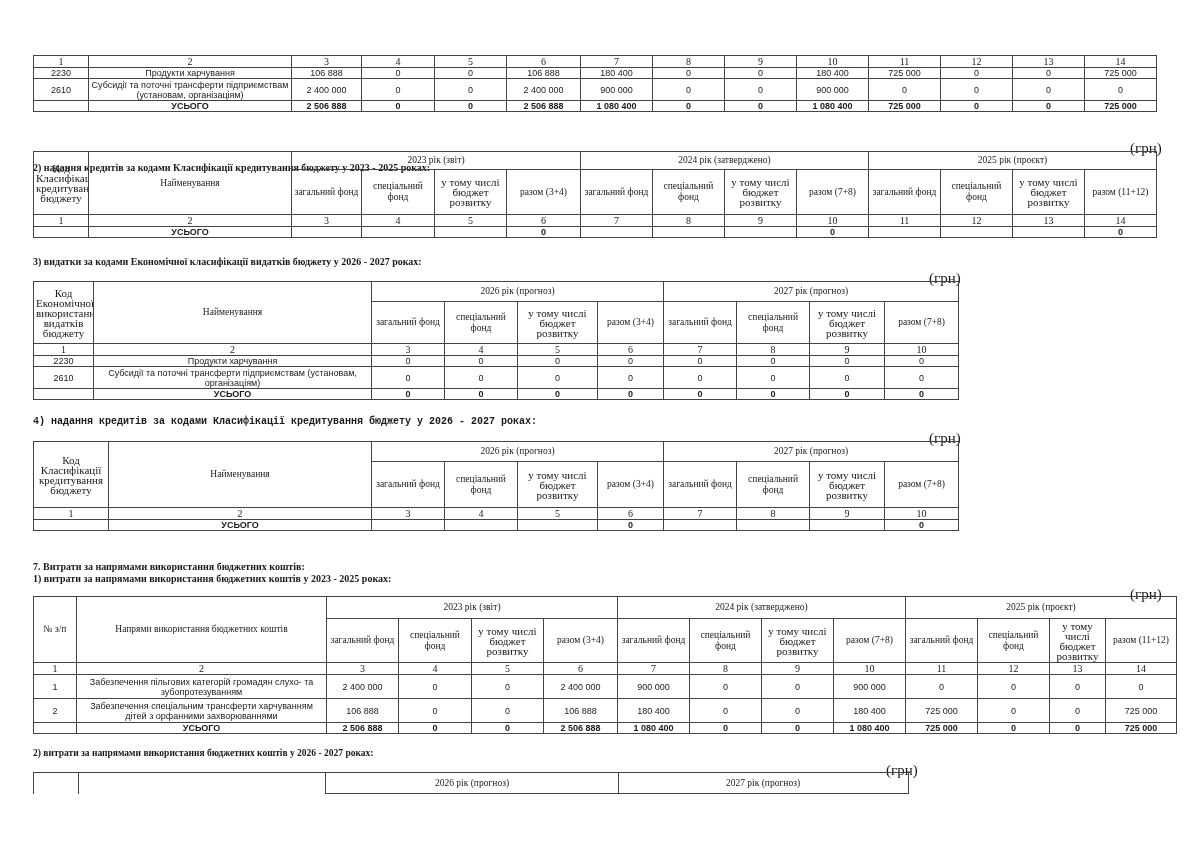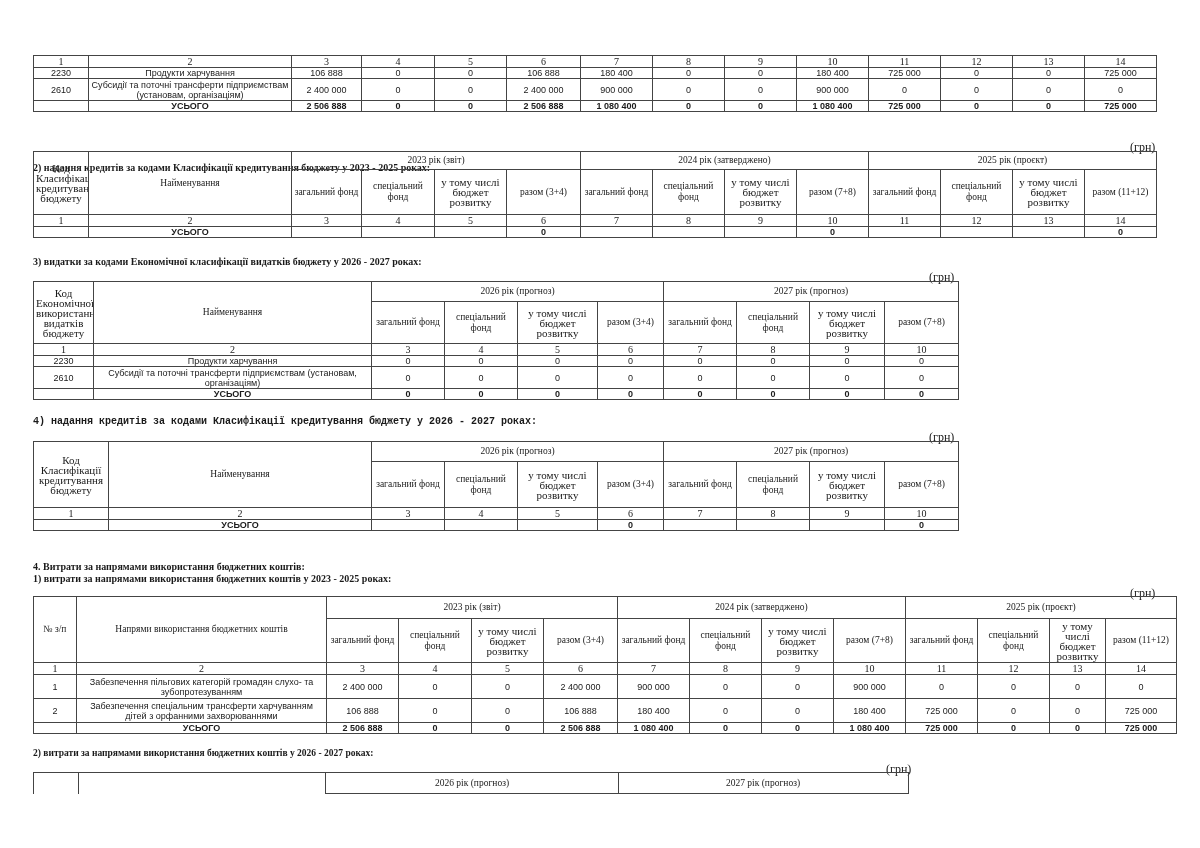--- a/index.html
+++ b/index.html
@@ -7,21 +7,21 @@
   .abs { position: absolute; }
   table { border-collapse: collapse; table-layout: fixed; position: absolute; }
   td, th { border: 1px solid #444; padding: 0 2px; text-align: center; vertical-align: middle; overflow: hidden; font-weight: normal; }
   .ser { font-family: "Liberation Serif", serif; font-size: 10px; }
   .sans { font-family: "Liberation Sans", sans-serif; font-size: 9px; }
   .bold { font-weight: bold; }
   .num td { font-family: "Liberation Serif", serif; font-size: 10px; line-height: 11px; }
   .hdr { font-size: 9.5px; line-height: 11px; }
   .hdrs { font-size: 11px; line-height: 10px; }
   .title { font-family: "Liberation Serif", serif; font-weight: bold; font-size: 10px; position: absolute; white-space: nowrap; }
-  .unit { font-family: "Liberation Serif", serif; font-size: 12px; position: absolute; }
+  .unit { font-family: "Liberation Serif", serif; font-size: 15px; position: absolute; }
   .tot td { font-weight: bold; }
 </style>
 </head>
 <body>
 
 <table style="left:33px; top:55px; width:1123px;">
   <colgroup>
     <col style="width:55px">
       <col style="width:203px">
       <col style="width:70px">
@@ -316,21 +316,21 @@
     <td class="sans bold"></td>
     <td class="sans bold">0</td>
     <td class="sans bold"></td>
     <td class="sans bold"></td>
     <td class="sans bold"></td>
     <td class="sans bold">0</td>
   </tr>
 </tbody>
   </table>
 
-<div class="title" style="left:33px; top:561px;">4. Витрати за напрямами використання бюджетних коштів:</div>
+<div class="title" style="left:33px; top:561px;">7. Витрати за напрямами використання бюджетних коштів:</div>
 <div class="title" style="left:33px; top:573px;">1) витрати за напрямами використання бюджетних коштів у 2023 - 2025 роках:</div>
 <div class="unit" style="left:1130px; top:586px;">(грн)</div>
 <table style="left:33px; top:596px; width:1123px;">
   <colgroup>
     <col style="width:43px">
       <col style="width:250px">
       <col style="width:72px">
       <col style="width:73px">
       <col style="width:72px">
       <col style="width:74px">

